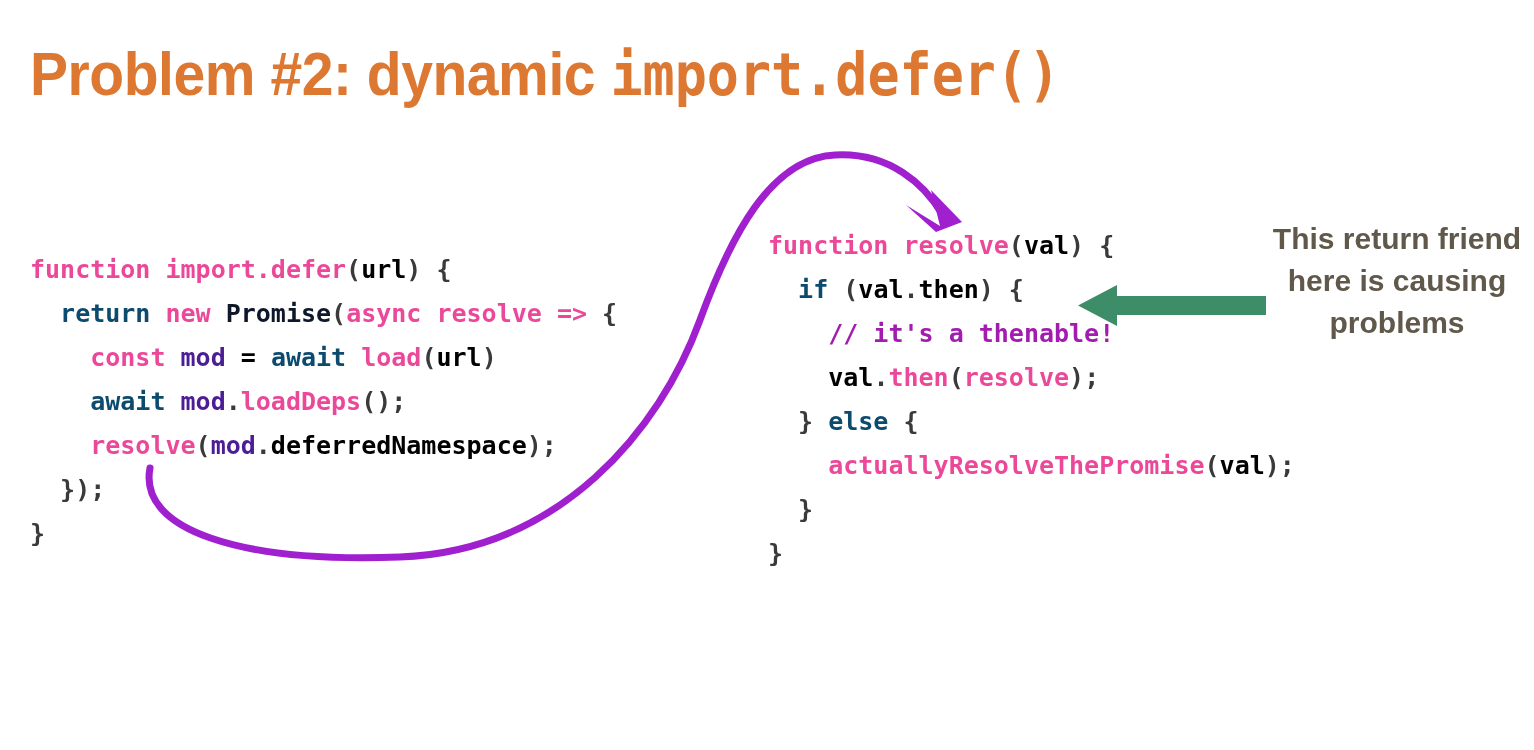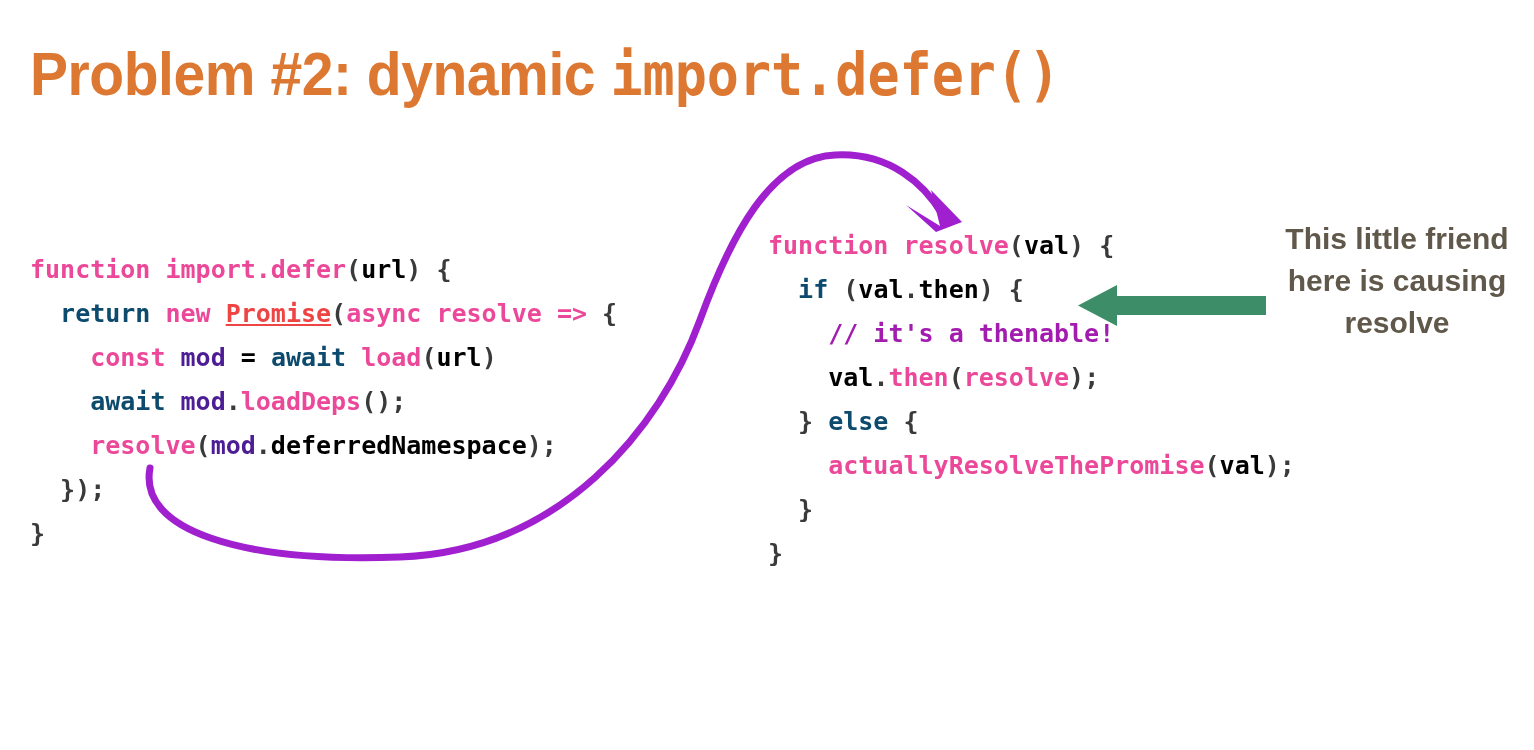--- a/index.html
+++ b/index.html
@@ -49,21 +49,21 @@
   }
   #code-left  { left: 30px;  top: 248px; }
   #code-right { left: 768px; top: 224px; }
 
   .code-line { height: 44px; }
 
   
   .tok-kw       { color: #ec4899; }            
   .tok-kw2      { color: #0c4a6e; }            
   .tok-fn       { color: #ec4899; }            
-  .tok-cls      { color: #ef4444; text-decoration: underline; }            
+  .tok-cls      { color: #0f172a; }            
   .tok-prop     { color: #4c1d95; }            
   .tok-strong   { color: #000000; }            
   .tok-punc     { color: #3a3a3a; }            
   .tok-comment  { color: #a21caf; }            
 
   
   #annotation {
     position: absolute;
     left: 1272px;
     top: 218px;
@@ -87,21 +87,21 @@
 </style>
 </head>
 <body>
 
 <div id="slide-title" style="color: rgb(221, 120, 50);"><span>Problem #2: dynamic </span><span class="title-mono">import.defer()</span></div>
 
 <div class="code-block" id="code-left"><div class="code-line"><span class="tok-kw">function</span><span class="tok-punc"> </span><span class="tok-fn">import.defer</span><span class="tok-punc">(</span><span class="tok-strong">url</span><span class="tok-punc">) {</span></div><div class="code-line"><span class="tok-punc">  </span><span class="tok-kw2">return</span><span class="tok-punc"> </span><span class="tok-kw">new</span><span class="tok-punc"> </span><span class="tok-cls">Promise</span><span class="tok-punc">(</span><span class="tok-kw">async</span><span class="tok-punc"> </span><span class="tok-fn">resolve</span><span class="tok-punc"> </span><span class="tok-kw">=&gt;</span><span class="tok-punc"> {</span></div><div class="code-line"><span class="tok-punc">    </span><span class="tok-kw">const</span><span class="tok-punc"> </span><span class="tok-prop">mod</span><span class="tok-punc"> </span><span class="tok-strong">=</span><span class="tok-punc"> </span><span class="tok-kw2">await</span><span class="tok-punc"> </span><span class="tok-fn">load</span><span class="tok-punc">(</span><span class="tok-strong">url</span><span class="tok-punc">)</span></div><div class="code-line"><span class="tok-punc">    </span><span class="tok-kw2">await</span><span class="tok-punc"> </span><span class="tok-prop">mod</span><span class="tok-punc">.</span><span class="tok-fn">loadDeps</span><span class="tok-punc">();</span></div><div class="code-line"><span class="tok-punc">    </span><span class="tok-fn">resolve</span><span class="tok-punc">(</span><span class="tok-prop">mod</span><span class="tok-punc">.</span><span class="tok-strong">deferredNamespace</span><span class="tok-punc">);</span></div><div class="code-line"><span class="tok-punc">  });</span></div><div class="code-line"><span class="tok-punc">}</span></div></div>
 
 <div class="code-block" id="code-right"><div class="code-line"><span class="tok-kw">function</span><span class="tok-punc"> </span><span class="tok-fn">resolve</span><span class="tok-punc">(</span><span class="tok-strong">val</span><span class="tok-punc">) {</span></div><div class="code-line"><span class="tok-punc">  </span><span class="tok-kw2">if</span><span class="tok-punc"> (</span><span class="tok-strong">val</span><span class="tok-punc">.</span><span class="tok-strong">then</span><span class="tok-punc">) {</span></div><div class="code-line"><span class="tok-punc">    </span><span class="tok-comment">// it's a thenable!</span></div><div class="code-line"><span class="tok-punc">    </span><span class="tok-strong">val</span><span class="tok-punc">.</span><span class="tok-fn">then</span><span class="tok-punc">(</span><span class="tok-fn">resolve</span><span class="tok-punc">);</span></div><div class="code-line"><span class="tok-punc">  } </span><span class="tok-kw2">else</span><span class="tok-punc"> {</span></div><div class="code-line"><span class="tok-punc">    </span><span class="tok-fn">actuallyResolveThePromise</span><span class="tok-punc">(</span><span class="tok-strong">val</span><span class="tok-punc">);</span></div><div class="code-line"><span class="tok-punc">  }</span></div><div class="code-line"><span class="tok-punc">}</span></div></div>
 
-<div id="annotation" style="color: rgb(96, 88, 74);">This little friend here is causing resolve</div>
+<div id="annotation" style="color: rgb(96, 88, 74);">This return friend here is causing problems</div>
 
 <svg id="overlay" viewBox="0 0 1534 750">
 
   <g>
     <path id="purple-path" d="M 150,468
              C 138,530 240,563 400,557
              C 560,551 660,430 700,320
              C 730,238 770,158 835,155
              C 890,152 925,185 942,214" fill="none" stroke="#A020D0" stroke-width="7" stroke-linecap="round"></path>
     <polygon id="purple-head" points="936,232 962,222 931,190 940,226 906,205" fill="#A020D0"></polygon>

